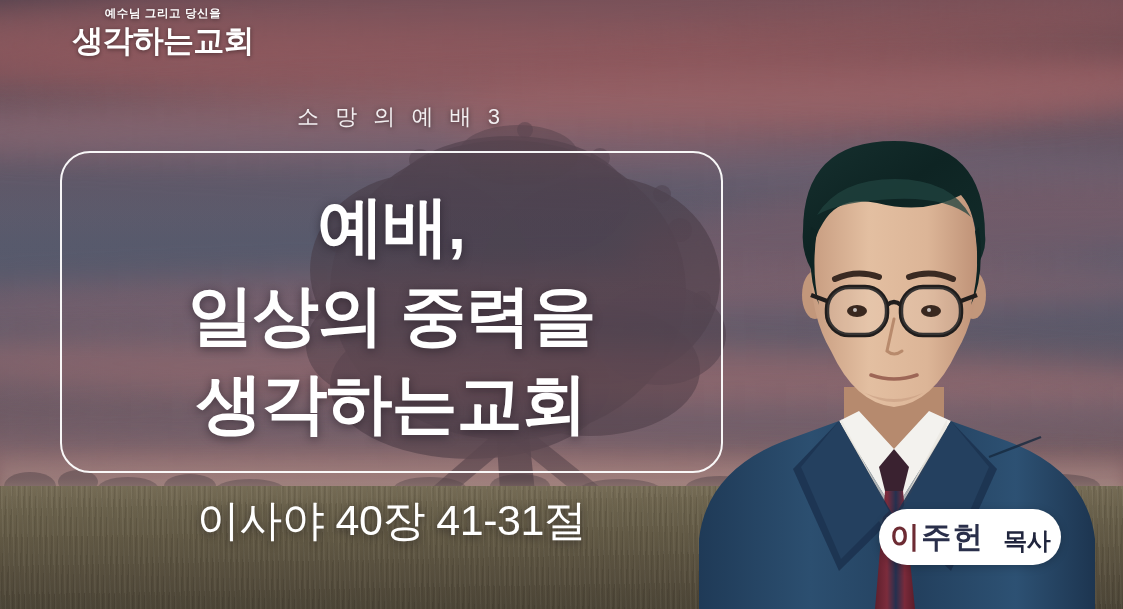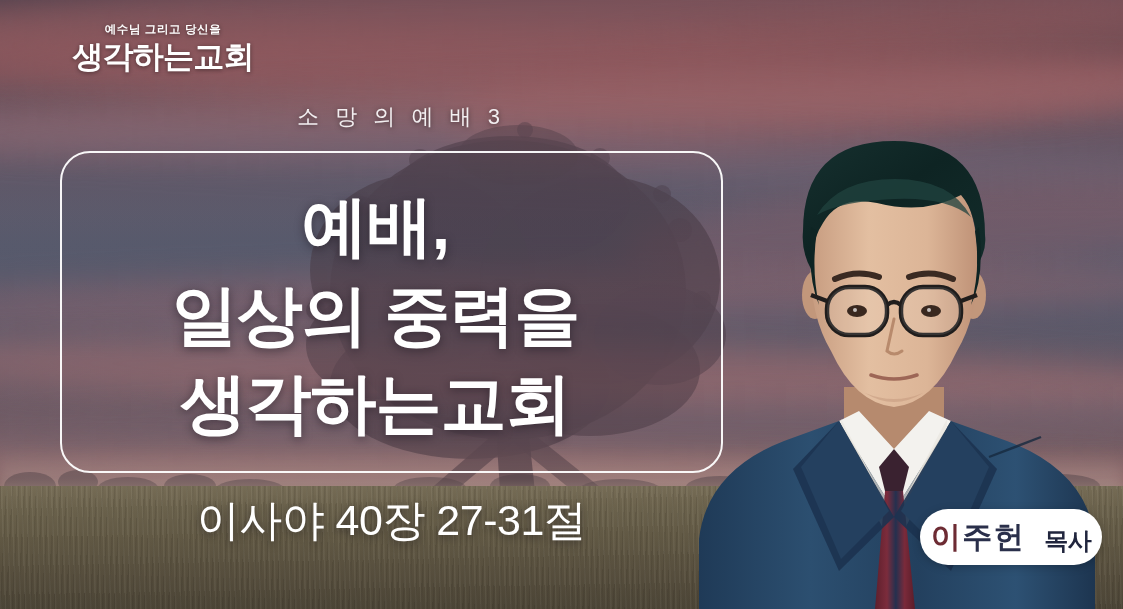--- a/index.html
+++ b/index.html
@@ -127,21 +127,21 @@
     position: absolute;
     inset: 0;
     background:
       linear-gradient(to bottom, rgba(30,28,40,0.34) 0%, rgba(30,28,40,0.12) 35%, rgba(30,28,40,0.10) 65%, rgba(30,26,30,0.30) 100%);
   }
 
   
   .logo {
     position: absolute;
     left: 58px;
-    top: 24px;
+    top: 8px;
     width: 210px;
     text-align: center;
     color: #ffffff;
     text-shadow: 0 1px 4px rgba(0,0,0,0.45);
   }
   .logo-tagline {
     font-size: 11.5px;
     font-weight: 700;
     letter-spacing: 0.6px;
     line-height: 1;
@@ -178,21 +178,21 @@
     left: 60px;
     top: 151px;
     width: 663px;
     height: 322px;
     border: 2px solid rgba(255,255,255,0.95);
     border-radius: 30px;
   }
 
   .title {
     position: absolute;
-    left: 44px;
+    left: 60px;
     top: 160px;
     width: 663px;
     height: 310px;
     display: flex;
     flex-direction: column;
     align-items: center;
     justify-content: center;
     color: #ffffff;
     font-size: 66px;
     font-weight: 700;
@@ -226,21 +226,21 @@
     bottom: 0;
     width: 434px;
     height: 490px;
     overflow: hidden;
   }
   .portrait svg { width: 100%; height: 100%; display: block; }
 
   
   .badge {
     position: absolute;
-    left: 920px;
+    left: 879px;
     top: 509px;
     width: 182px;
     height: 56px;
     background: #ffffff;
     border-radius: 28px;
     display: flex;
     align-items: center;
     justify-content: center;
     gap: 19px;
     box-shadow: 0 2px 8px rgba(0,0,0,0.22);
@@ -426,20 +426,20 @@
 
   <div class="series">소 망 의   예 배 3</div>
 
   <div class="frame"></div>
   <div class="title">
     <span class="ln">예배,</span>
     <span class="ln">일상의 중력을</span>
     <span class="ln">생각하는교회</span>
   </div>
 
-  <div class="scripture">이사야 40장 27-31절</div>
+  <div class="scripture">이사야 40장 41-31절</div>
 
   <div class="badge">
     <span class="badge-name">이주헌</span>
     <span class="badge-role">목사</span>
   </div>
 
 </div>
 
 </body></html>

